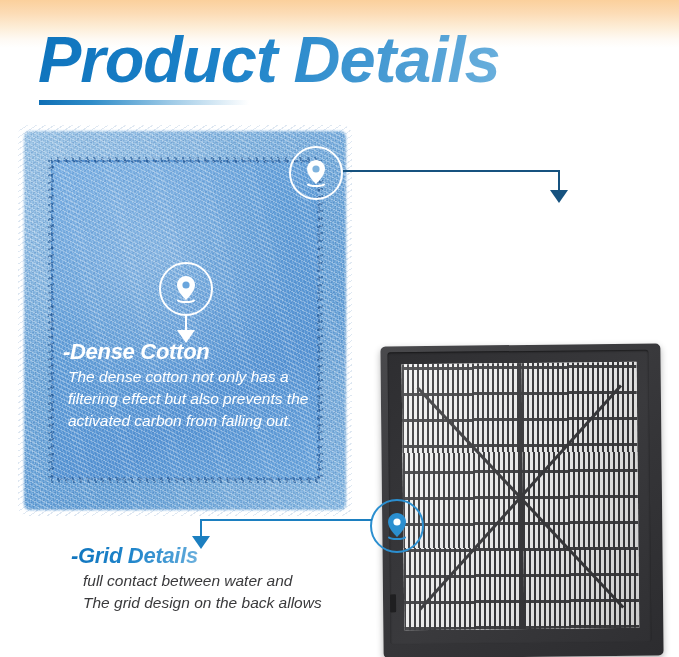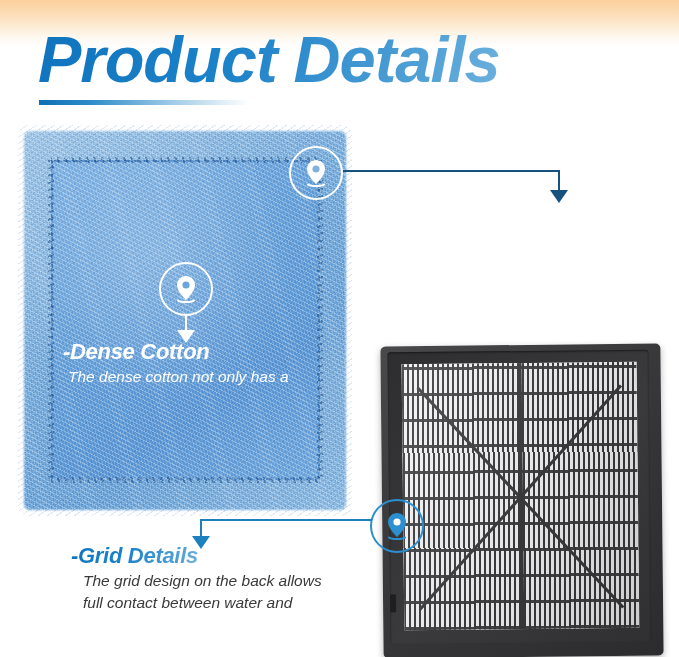--- a/index.html
+++ b/index.html
@@ -303,32 +303,34 @@
       <circle cx="25" cy="21" r="3.6" fill="#6aa6dd"></circle>
       <path d="M17 36.5c2 2 14 2 16 0" stroke="#ffffff" stroke-width="2" fill="none" stroke-linecap="round"></path>
     </svg>
   </div>
   <div class="conn white" style="left:185px; top:315px; width:2px; height:20px;"></div>
   <div class="arrow-head white" style="left:177px; top:330px;"></div>
 
   <div class="callout-head white" style="left:63px; top:341px;">-Dense Cotton</div>
   <div class="callout-body white" style="left:68px; top:366px;">
     <div>The dense cotton not only has a</div>
+    <div>filtering effect but also prevents the</div>
+    <div>activated carbon from falling out.</div>
   </div>
 
   <div class="pin blue-ring" style="left:370px; top:499px;">
     <svg width="50" height="50" viewBox="0 0 50 50">
       <path d="M25 12c-5 0-9 4-9 9 0 6.6 9 15 9 15s9-8.4 9-15c0-5-4-9-9-9z" fill="#2b8fd0"></path>
       <circle cx="25" cy="21" r="3.6" fill="#ffffff"></circle>
       <path d="M17 36.5c2 2 14 2 16 0" stroke="#2b8fd0" stroke-width="2" fill="none" stroke-linecap="round"></path>
     </svg>
   </div>
   <div class="conn blue" style="left:200px; top:519px; width:172px; height:2px;"></div>
   <div class="conn blue" style="left:200px; top:519px; width:2px; height:21px;"></div>
   <div class="arrow-head blue" style="left:192px; top:536px;"></div>
 
   <div class="callout-head blue" style="left:71px; top:545px;">-Grid Details</div>
   <div class="callout-body" style="left:83px; top:570px;">
+    <div>full contact between water and</div>
     <div>The grid design on the back allows</div>
-    <div>full contact between water and</div>
   </div>
 
 </div>
 
 </body></html>

